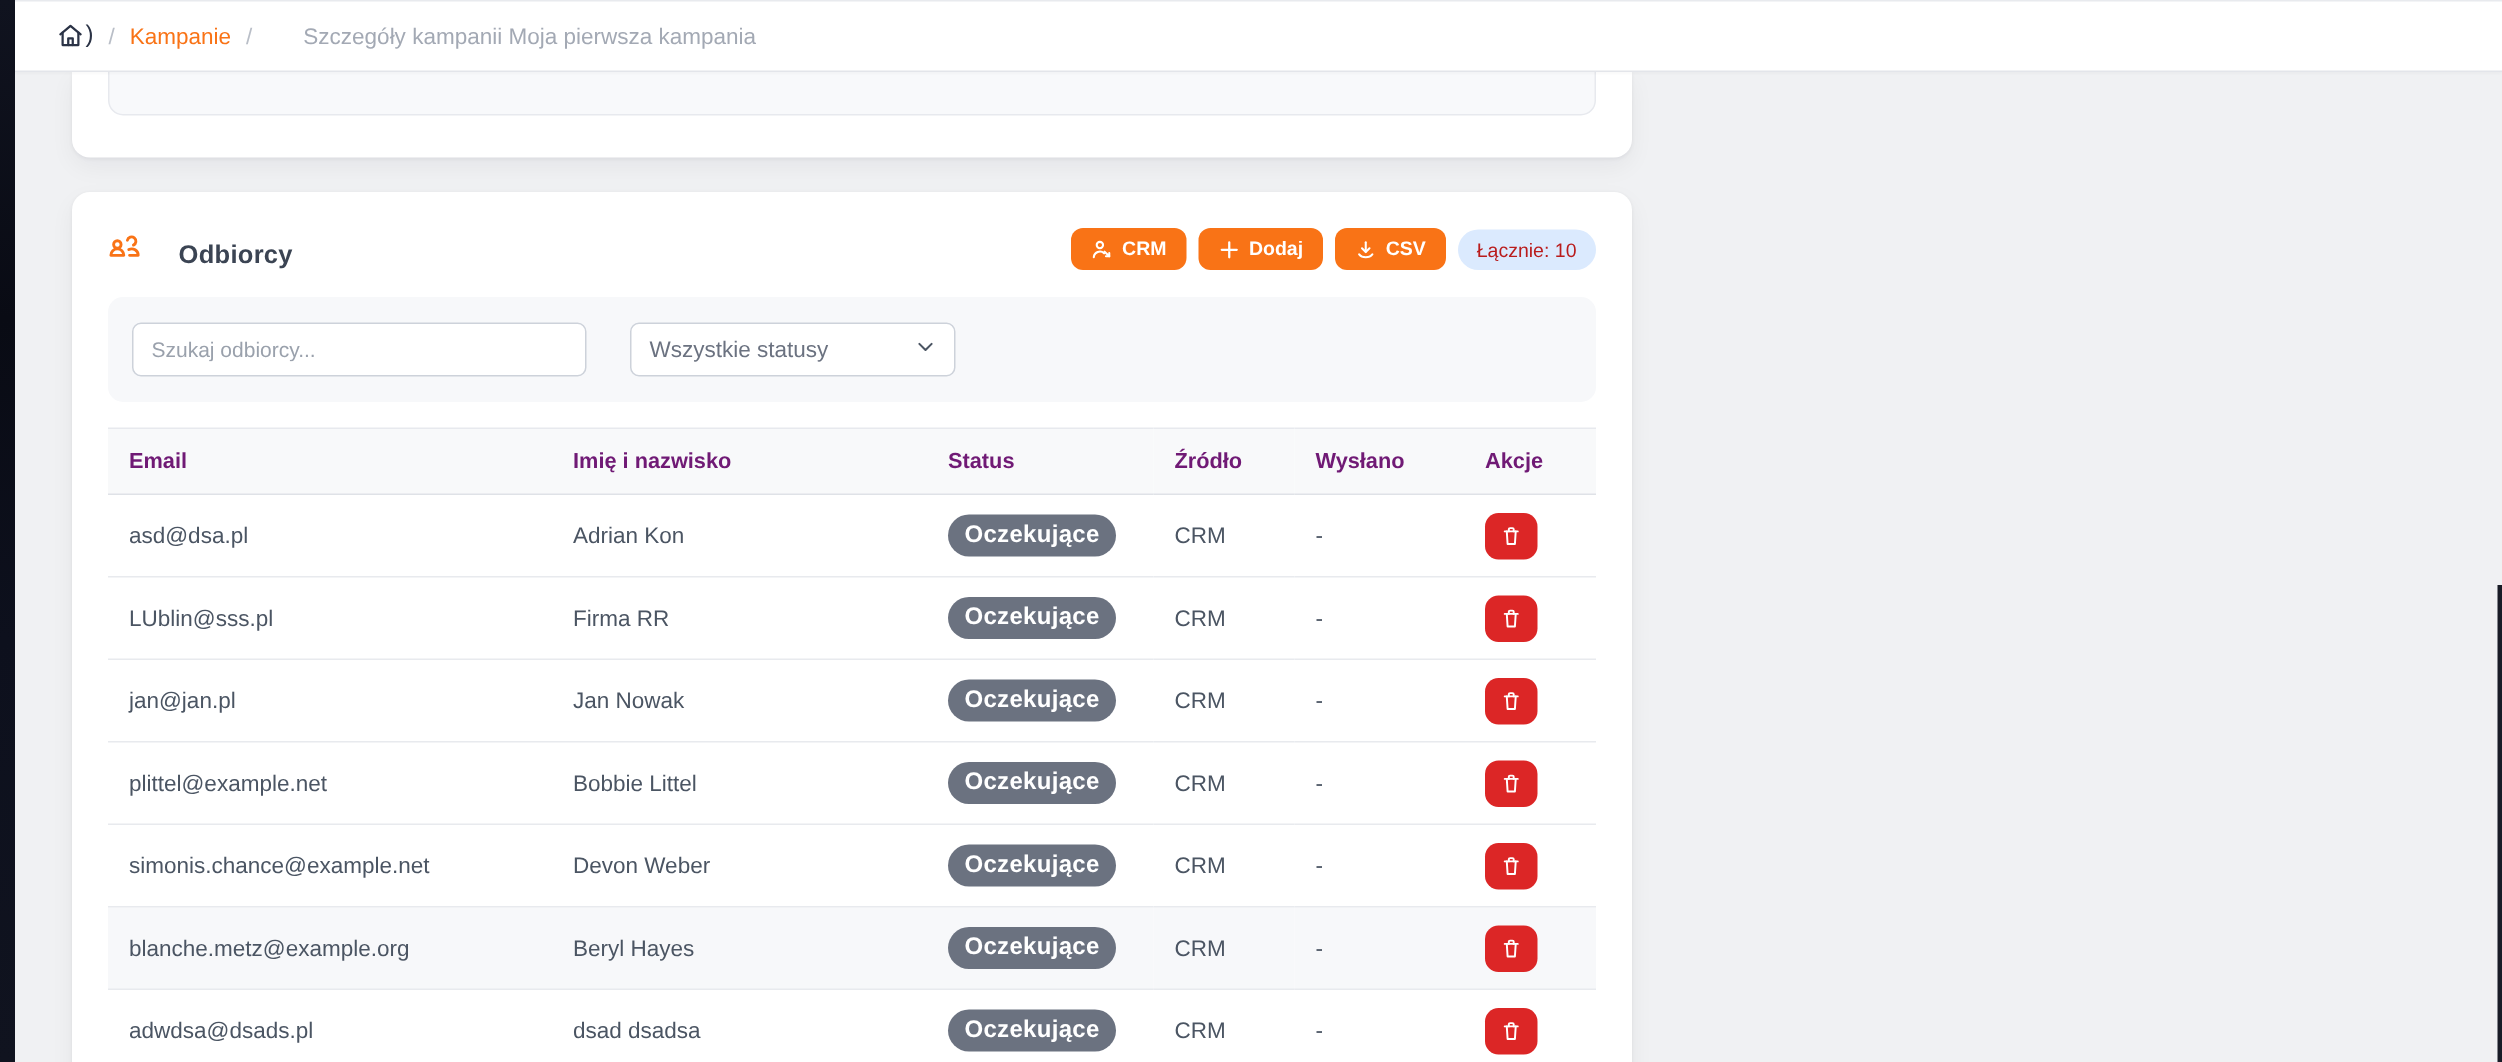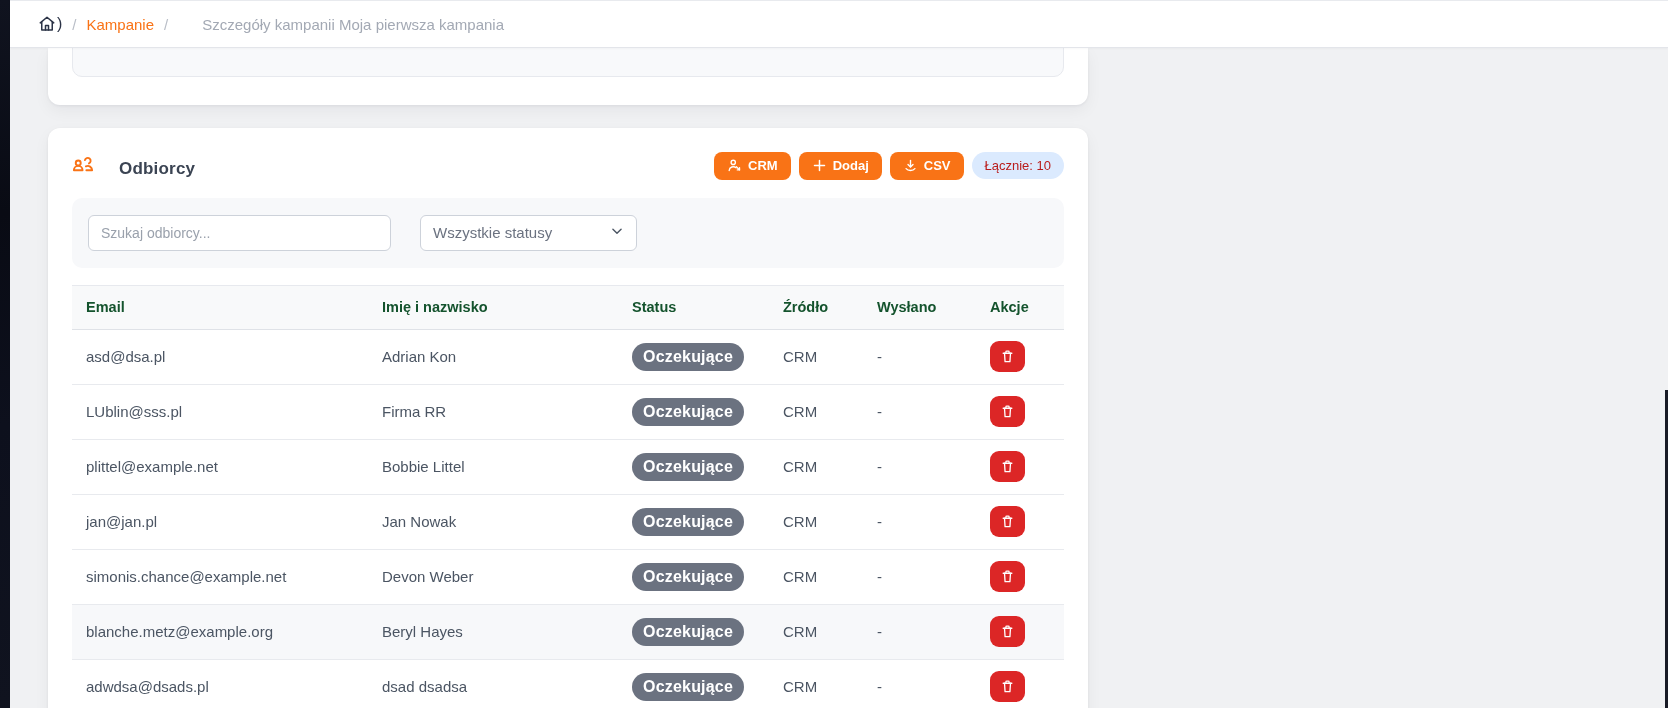--- a/index.html
+++ b/index.html
@@ -99,21 +99,21 @@
     padding: 0 12px; cursor: pointer;
   }
 
   
   table { width: 100%; border-collapse: collapse; table-layout: fixed; }
   col.c-email { width: 296px; } col.c-name { width: 250px; }
   col.c-status { width: 151px; } col.c-source { width: 94px; }
   col.c-sent { width: 113px; } col.c-actions { width: 88px; }
   thead th {
     background: #f8f9fa; text-align: left;
-    font-size: 14.5px; font-weight: bold; color: #14532d;
+    font-size: 14.5px; font-weight: bold; color: #701a75;
     height: 44px; padding: 0 0 0 14px;
     border-top: 1px solid #e7e9ee; border-bottom: 1px solid #dfe2e7;
   }
   tbody td {
     height: 55px; padding: 0 0 0 14px;
     border-bottom: 1px solid #e8eaee;
     font-size: 15px; color: #4b5563; vertical-align: middle;
   }
   tbody tr.highlight td { background: #f7f8fa; }
   .status-pill {
@@ -272,40 +272,40 @@
                   <svg width="13" height="15" viewBox="0 0 24 26" fill="none" stroke="#ffffff" stroke-width="2.4" stroke-linecap="round" stroke-linejoin="round">
                     <path d="M4 7h16"></path>
                     <path d="M9 7V4.5A1.5 1.5 0 0 1 10.5 3h3A1.5 1.5 0 0 1 15 4.5V7"></path>
                     <path d="M6.5 7l1 15.5h9l1-15.5"></path>
                   </svg>
                 </span>
               </button>
             </td>
           </tr>
               <tr class="table-row">
+            <td>jan@jan.pl</td>
+            <td>Jan Nowak</td>
+            <td><span class="status-pill">Oczekujące</span></td>
+            <td>CRM</td>
+            <td>-</td>
+            <td>
+              <button class="delete-btn">
+                <span>
+                  <svg width="13" height="15" viewBox="0 0 24 26" fill="none" stroke="#ffffff" stroke-width="2.4" stroke-linecap="round" stroke-linejoin="round">
+                    <path d="M4 7h16"></path>
+                    <path d="M9 7V4.5A1.5 1.5 0 0 1 10.5 3h3A1.5 1.5 0 0 1 15 4.5V7"></path>
+                    <path d="M6.5 7l1 15.5h9l1-15.5"></path>
+                  </svg>
+                </span>
+              </button>
+            </td>
+          </tr>
+              <tr class="table-row">
             <td>plittel@example.net</td>
             <td>Bobbie Littel</td>
-            <td><span class="status-pill">Oczekujące</span></td>
-            <td>CRM</td>
-            <td>-</td>
-            <td>
-              <button class="delete-btn">
-                <span>
-                  <svg width="13" height="15" viewBox="0 0 24 26" fill="none" stroke="#ffffff" stroke-width="2.4" stroke-linecap="round" stroke-linejoin="round">
-                    <path d="M4 7h16"></path>
-                    <path d="M9 7V4.5A1.5 1.5 0 0 1 10.5 3h3A1.5 1.5 0 0 1 15 4.5V7"></path>
-                    <path d="M6.5 7l1 15.5h9l1-15.5"></path>
-                  </svg>
-                </span>
-              </button>
-            </td>
-          </tr>
-              <tr class="table-row">
-            <td>jan@jan.pl</td>
-            <td>Jan Nowak</td>
             <td><span class="status-pill">Oczekujące</span></td>
             <td>CRM</td>
             <td>-</td>
             <td>
               <button class="delete-btn">
                 <span>
                   <svg width="13" height="15" viewBox="0 0 24 26" fill="none" stroke="#ffffff" stroke-width="2.4" stroke-linecap="round" stroke-linejoin="round">
                     <path d="M4 7h16"></path>
                     <path d="M9 7V4.5A1.5 1.5 0 0 1 10.5 3h3A1.5 1.5 0 0 1 15 4.5V7"></path>
                     <path d="M6.5 7l1 15.5h9l1-15.5"></path>

